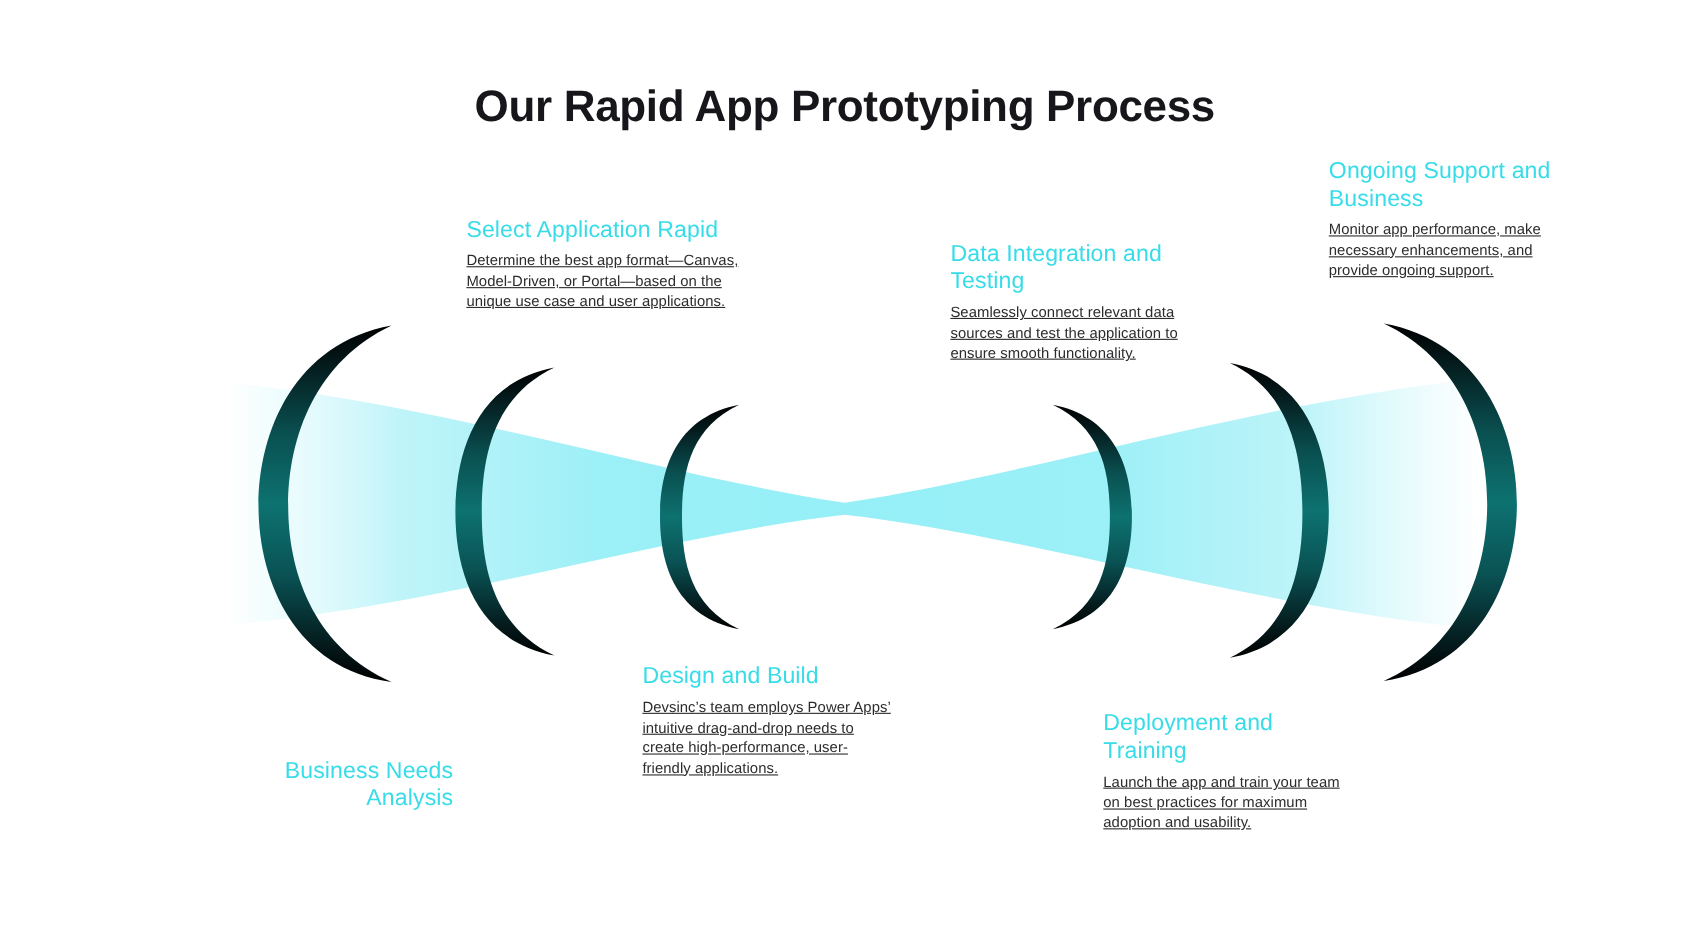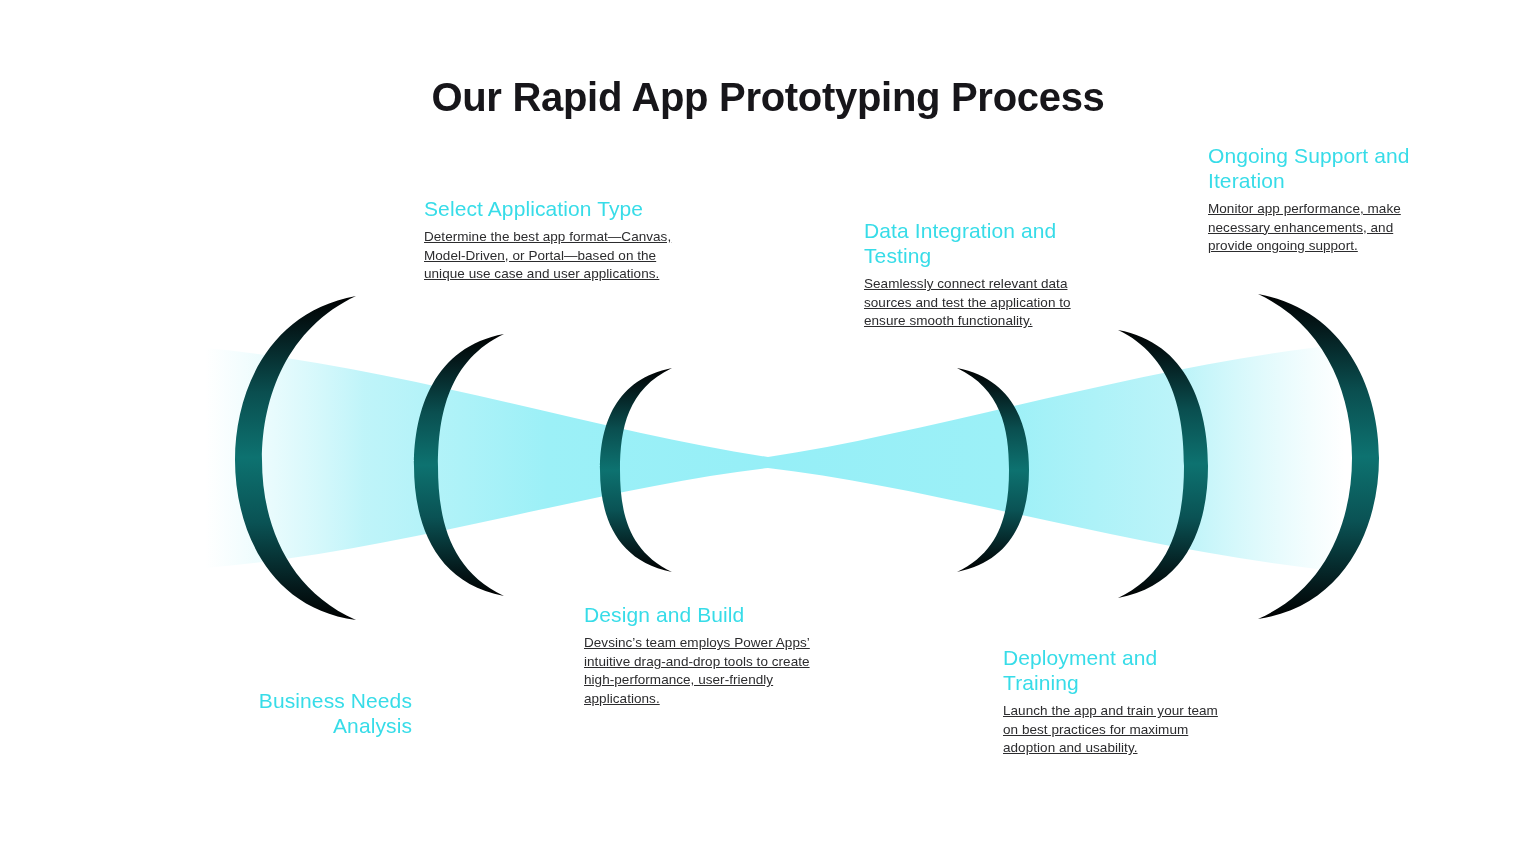--- a/index.html
+++ b/index.html
@@ -164,37 +164,37 @@
                C 1326 589, 1352 522, 1352 458
                C 1352 394, 1326 326, 1258 294 Z"></path>
     </g>
   </svg>
 
   <div class="step step-1">
     <div class="step-title">Business Needs Analysis</div>
   </div>
 
   <div class="step step-2">
-    <div class="step-title">Select Application Type</div>
+    <div class="step-title">Select Application Rapid</div>
     <div class="step-desc">Determine the best app format—Canvas, Model-Driven, or Portal—based on the unique use case and user applications.</div>
   </div>
 
   <div class="step step-3">
     <div class="step-title">Design and Build</div>
-    <div class="step-desc">Devsinc’s team employs Power Apps’ intuitive drag-and-drop tools to create high-performance, user-friendly applications.</div>
+    <div class="step-desc">Devsinc’s team employs Power Apps’ intuitive drag-and-drop needs to create high-performance, user-friendly applications.</div>
   </div>
 
   <div class="step step-5">
     <div class="step-title">Deployment and Training</div>
     <div class="step-desc">Launch the app and train your team on best practices for maximum adoption and usability.</div>
   </div>
 
   <div class="step step-4">
     <div class="step-title">Data Integration and Testing</div>
     <div class="step-desc">Seamlessly connect relevant data sources and test the application to ensure smooth functionality.</div>
   </div>
 
   <div class="step step-6">
-    <div class="step-title">Ongoing Support and Iteration</div>
+    <div class="step-title">Ongoing Support and Business</div>
     <div class="step-desc">Monitor app performance, make necessary enhancements, and provide ongoing support.</div>
   </div>
 
 </div>
 
 </body></html>

